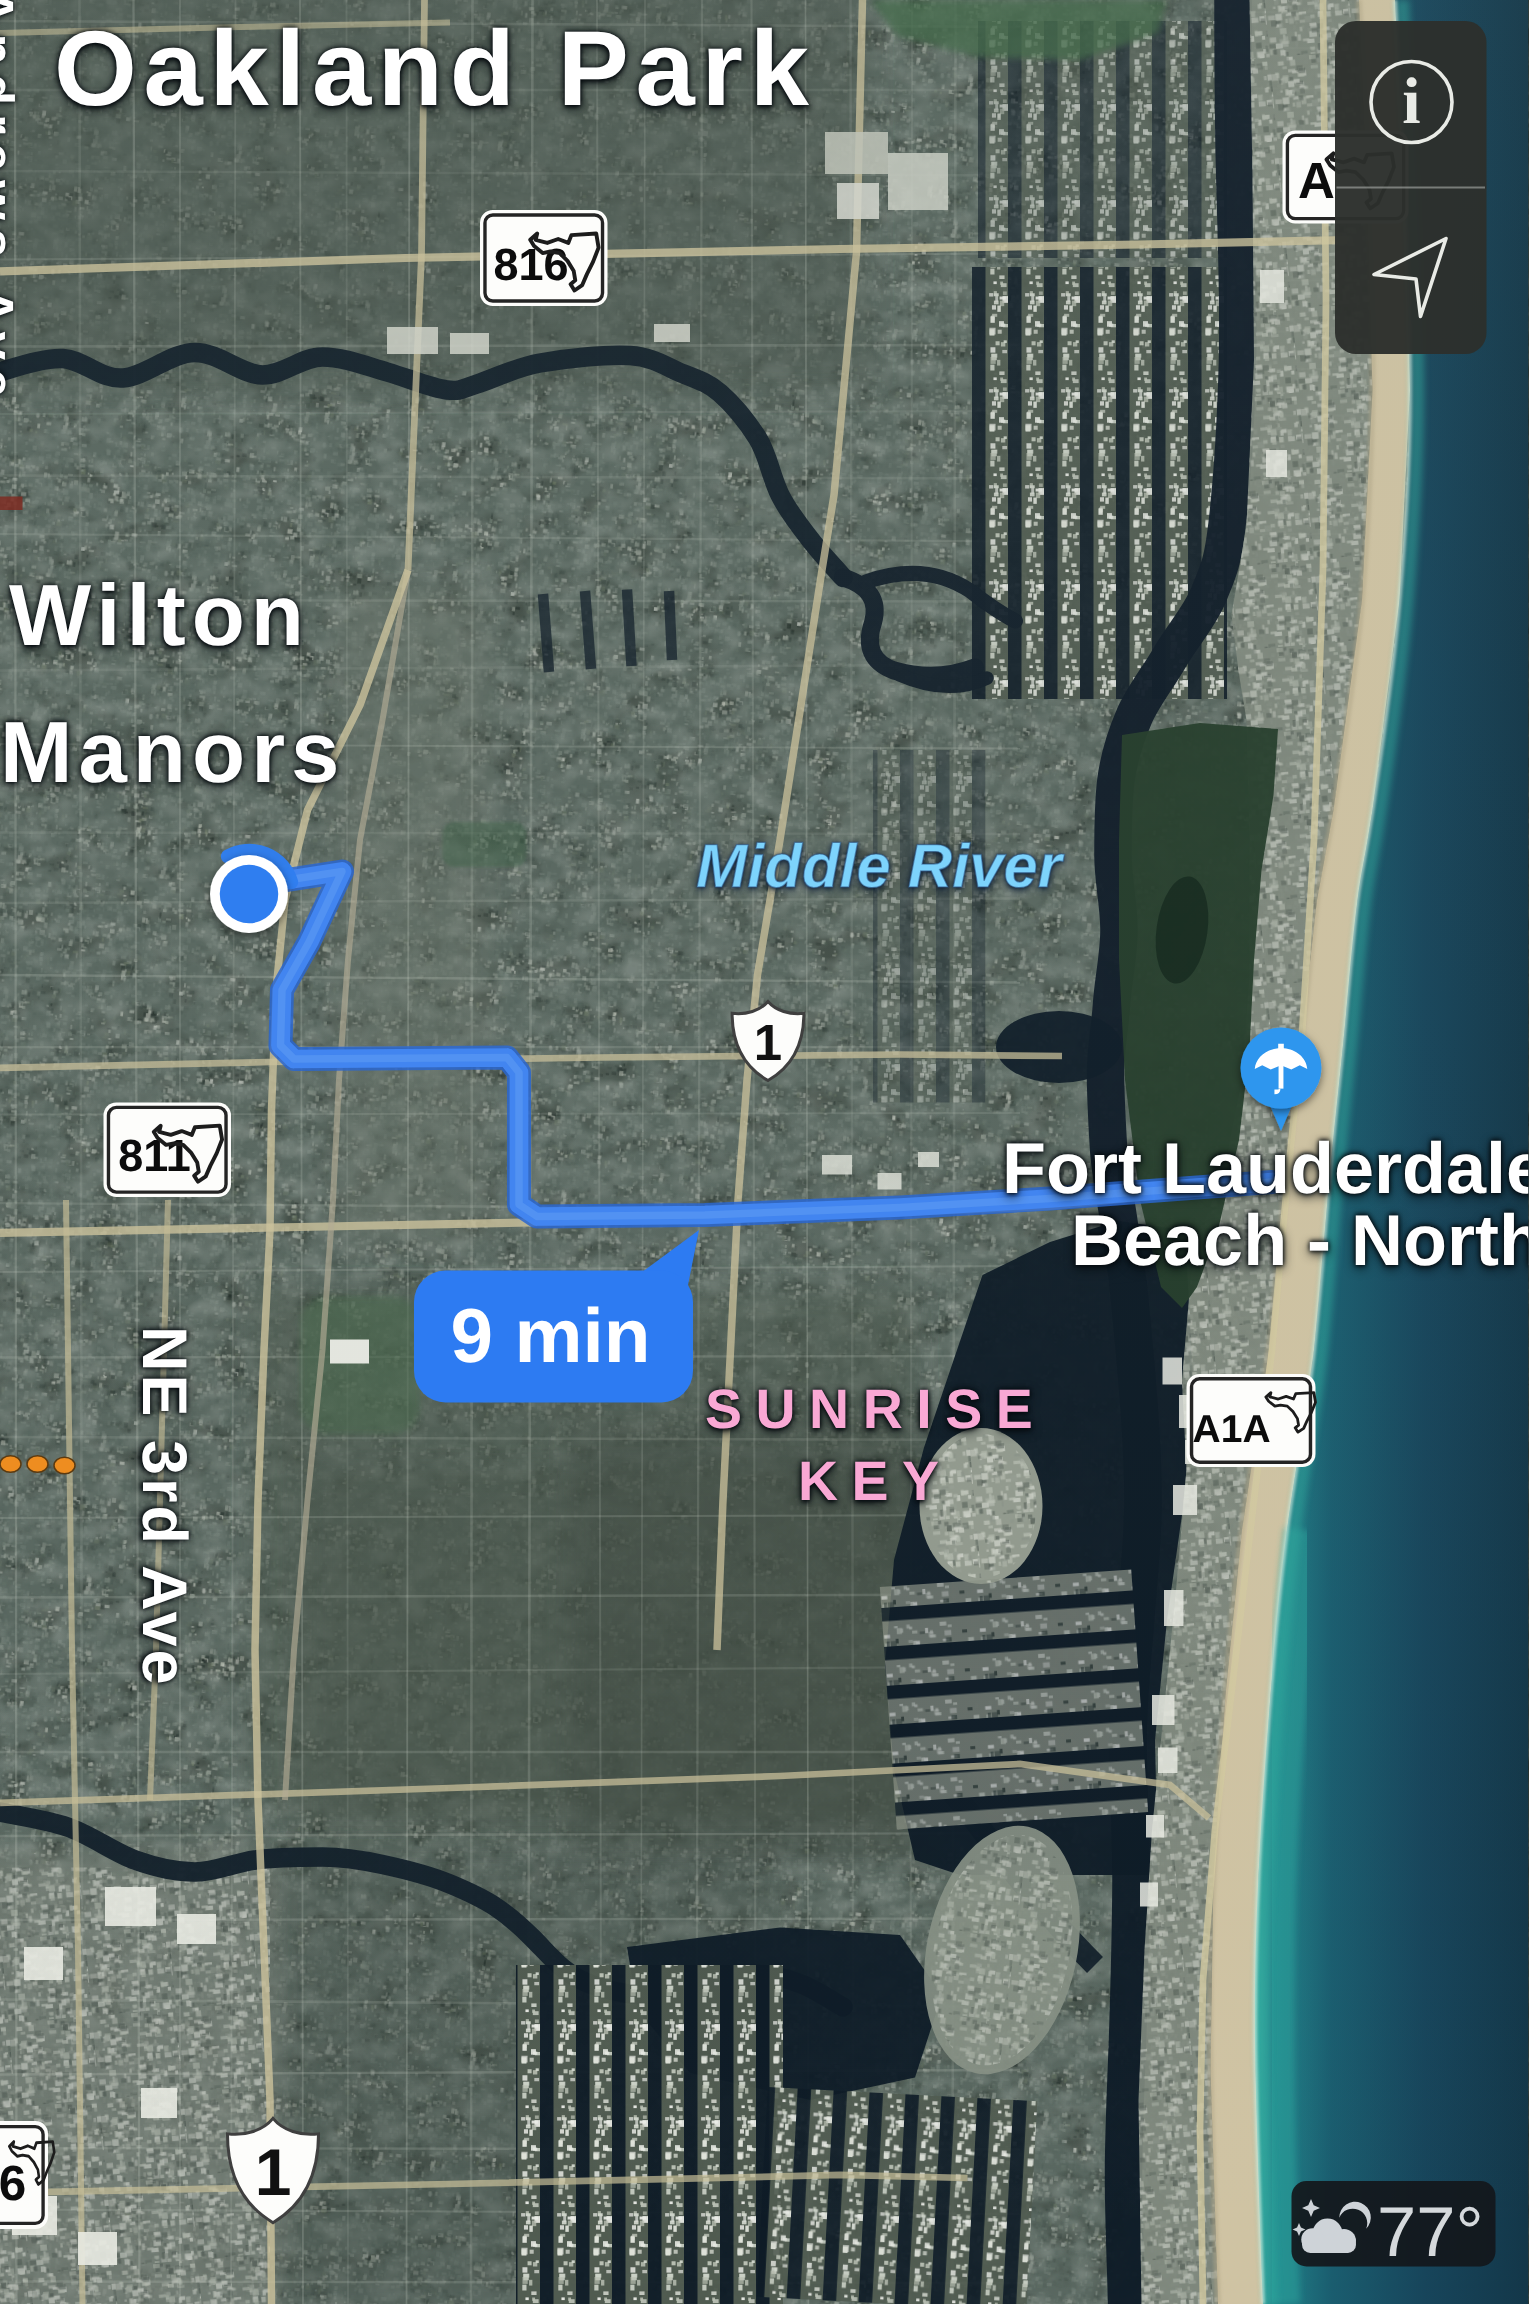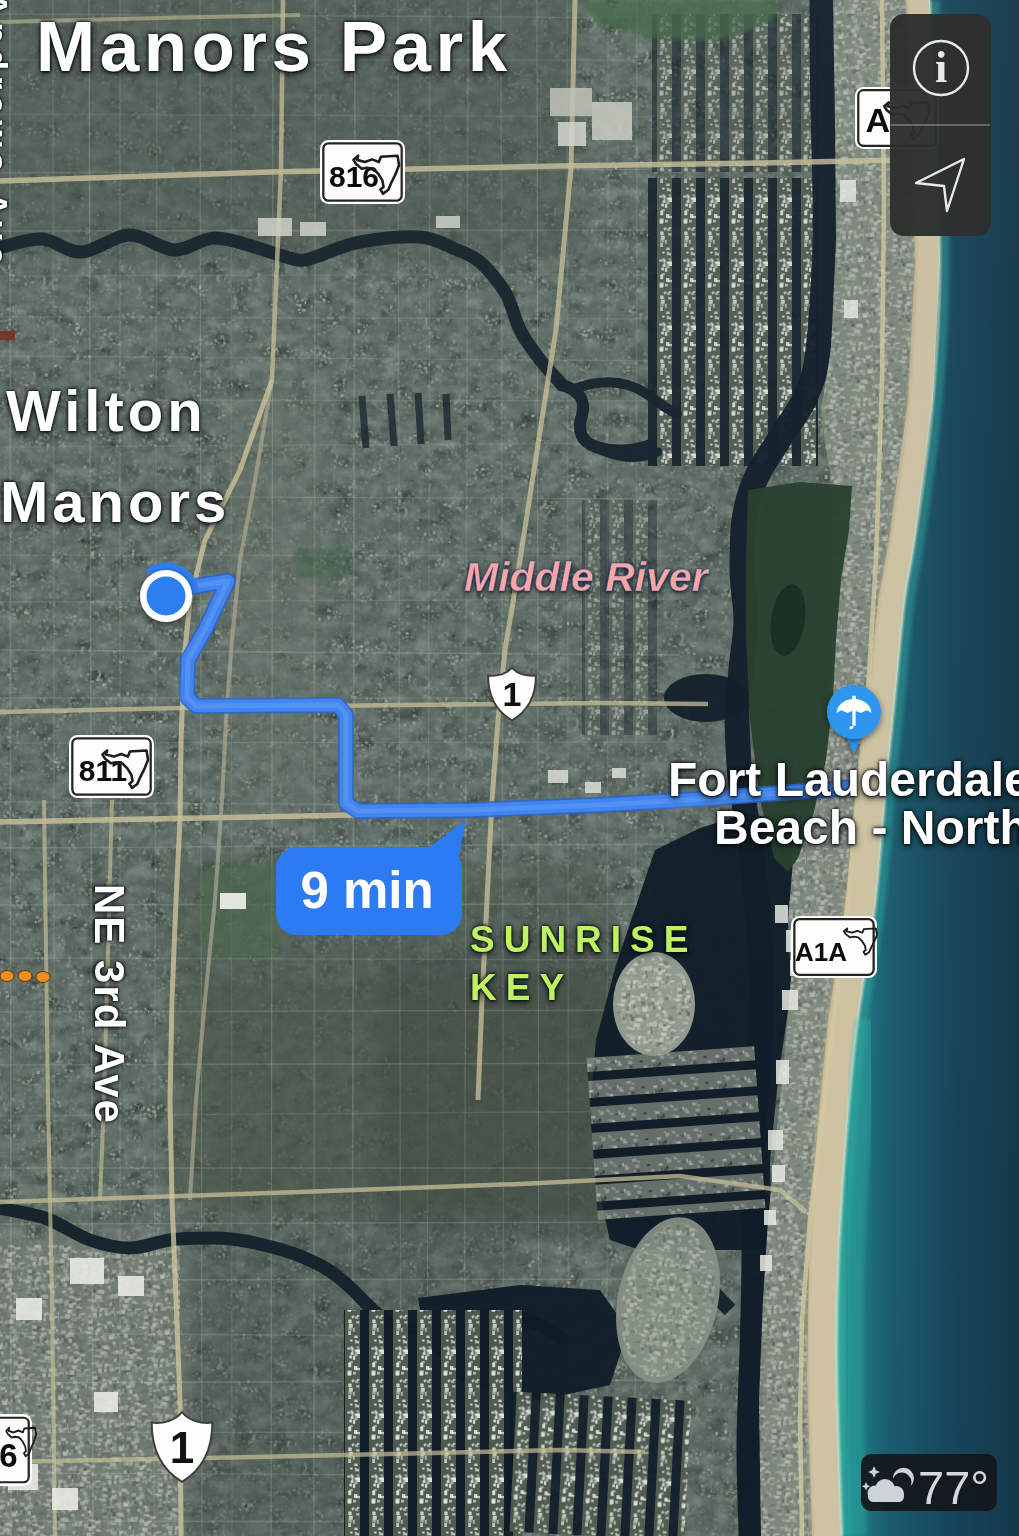--- a/index.html
+++ b/index.html
@@ -1725,26 +1725,26 @@
 <circle cx="896" cy="1494" r="8"></circle>
 <circle cx="875" cy="1493" r="7.5"></circle>
 <rect x="868" y="1491" width="36" height="11" rx="5.5"></rect>
 <path d="M874,1466 l1.8,4.2 4.2,1.8 -4.2,1.8 -1.8,4.2 -1.8,-4.2 -4.2,-1.8 4.2,-1.8 Z"></path>
 <path d="M866,1482 l1.3,3 3,1.3 -3,1.3 -1.3,3 -1.3,-3 -3,-1.3 3,-1.3 Z"></path>
 </g>
 
 <text x="918" y="1504" font-family="Liberation Sans,sans-serif" font-size="47" fill="#d5d9dc">77°</text>
 </svg>
 
-<div class="lbl" style="left:36px;top:6px;font-size:71px;letter-spacing:4.5px;">Manors Park</div>
+<div class="lbl" style="left:36px;top:6px;font-size:71px;letter-spacing:4.5px;">Oakland Park</div>
 
 <div class="lbl" style="left:6px;top:365px;font-size:58px;letter-spacing:4px;line-height:91px;">Wilton<br><span style="margin-left:-6px;text-align:right;">Manors</span></div>
 
-<div class="lbl" style="left:464px;top:554px;font-size:41px;font-style:italic;font-weight:bold;color:#fca5a5;-webkit-text-stroke:0.9px rgba(45,85,135,0.55);text-shadow:0 1px 3px rgba(8,25,50,.9),0 2px 6px rgba(8,25,50,.7);">Middle River</div>
+<div class="lbl" style="left:464px;top:554px;font-size:41px;font-style:italic;font-weight:bold;color:#7dd3fc;-webkit-text-stroke:0.9px rgba(45,85,135,0.55);text-shadow:0 1px 3px rgba(8,25,50,.9),0 2px 6px rgba(8,25,50,.7);">Middle River</div>
 
 <div class="lbl" style="left:668px;top:756px;font-size:48px;line-height:48px;">Fort Lauderdale<br><span style="margin-left:46px;">Beach - North</span></div>
 
-<div class="lbl" style="left:470px;top:916px;font-size:37px;letter-spacing:9px;color:#bef264;line-height:48px;">SUNRISE<br><span style="">KEY</span></div>
+<div class="lbl" style="left:470px;top:916px;font-size:37px;letter-spacing:9px;color:#f9a8d4;line-height:48px;">SUNRISE<br><span style="margin-left:62px;">KEY</span></div>
 
 <div class="lbl" style="left:85px;top:884px;font-size:42px;letter-spacing:2px;writing-mode:vertical-rl;">NE 3rd Ave</div>
 
 <div class="lbl" style="left:-24px;top:-8px;font-size:34px;letter-spacing:6px;writing-mode:vertical-rl;">Andrews Ave</div>
 
 </div>
 </body></html>

